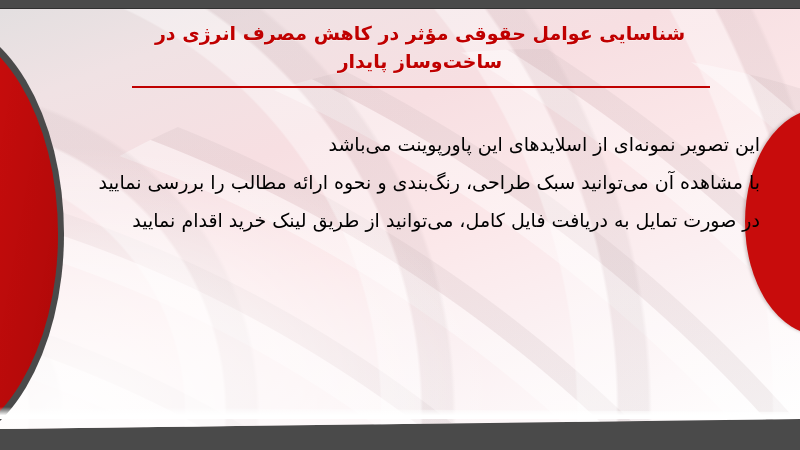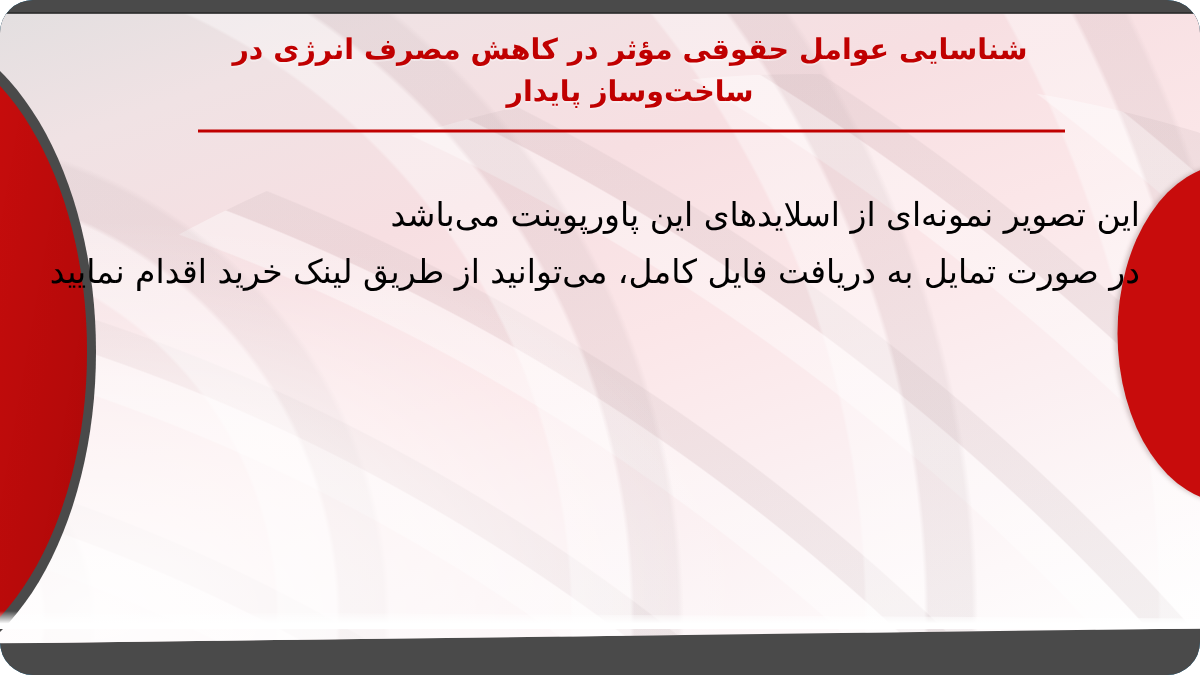--- a/index.html
+++ b/index.html
@@ -11,21 +11,20 @@
   body {
     font-family: "DejaVu Sans", sans-serif;
   }
 
   .slide {
     position: relative;
     width: 800px;
     height: 450px;
     overflow: hidden;
     background: #0369a1;
-    border-radius: 22px;
   }
 
   
   .frame-dark {
     position: absolute;
     inset: 0;
     background: linear-gradient(180deg, #4a4a4a 0%, #4a4a4a 100%);
   }
 
   
@@ -175,21 +174,21 @@
   .body-block {
     position: absolute;
     right: 40px;
     top: 116px;
     width: 700px;
     text-align: right;
     direction: rtl;
   }
   .body-line {
     color: #000000;
-    font-size: 22px;
+    font-size: 19px;
     line-height: 38px;
     white-space: nowrap;
   }
 
   
   .bottom-sliver {
     position: absolute;
     left: 0;
     bottom: 10px;
     width: 800px;
@@ -226,20 +225,21 @@
 
     <div class="title-block">
       <div class="title-line">شناسایی عوامل حقوقی مؤثر در کاهش مصرف انرژی در</div>
       <div class="title-line">ساخت‌وساز پایدار</div>
     </div>
 
     <div class="title-rule"></div>
 
     <div class="body-block">
       <div class="body-line">این تصویر نمونه‌ای از اسلایدهای این پاورپوینت می‌باشد</div>
+      <div class="body-line">با مشاهده آن می‌توانید سبک طراحی، رنگ‌بندی و نحوه ارائه مطالب را بررسی نمایید</div>
       <div class="body-line">در صورت تمایل به دریافت فایل کامل، می‌توانید از طریق لینک خرید اقدام نمایید</div>
     </div>
 
     <div class="bottom-sliver"></div>
   </div>
 
   <div class="frame-line-top"></div>
 </div>
 
 </body></html>

